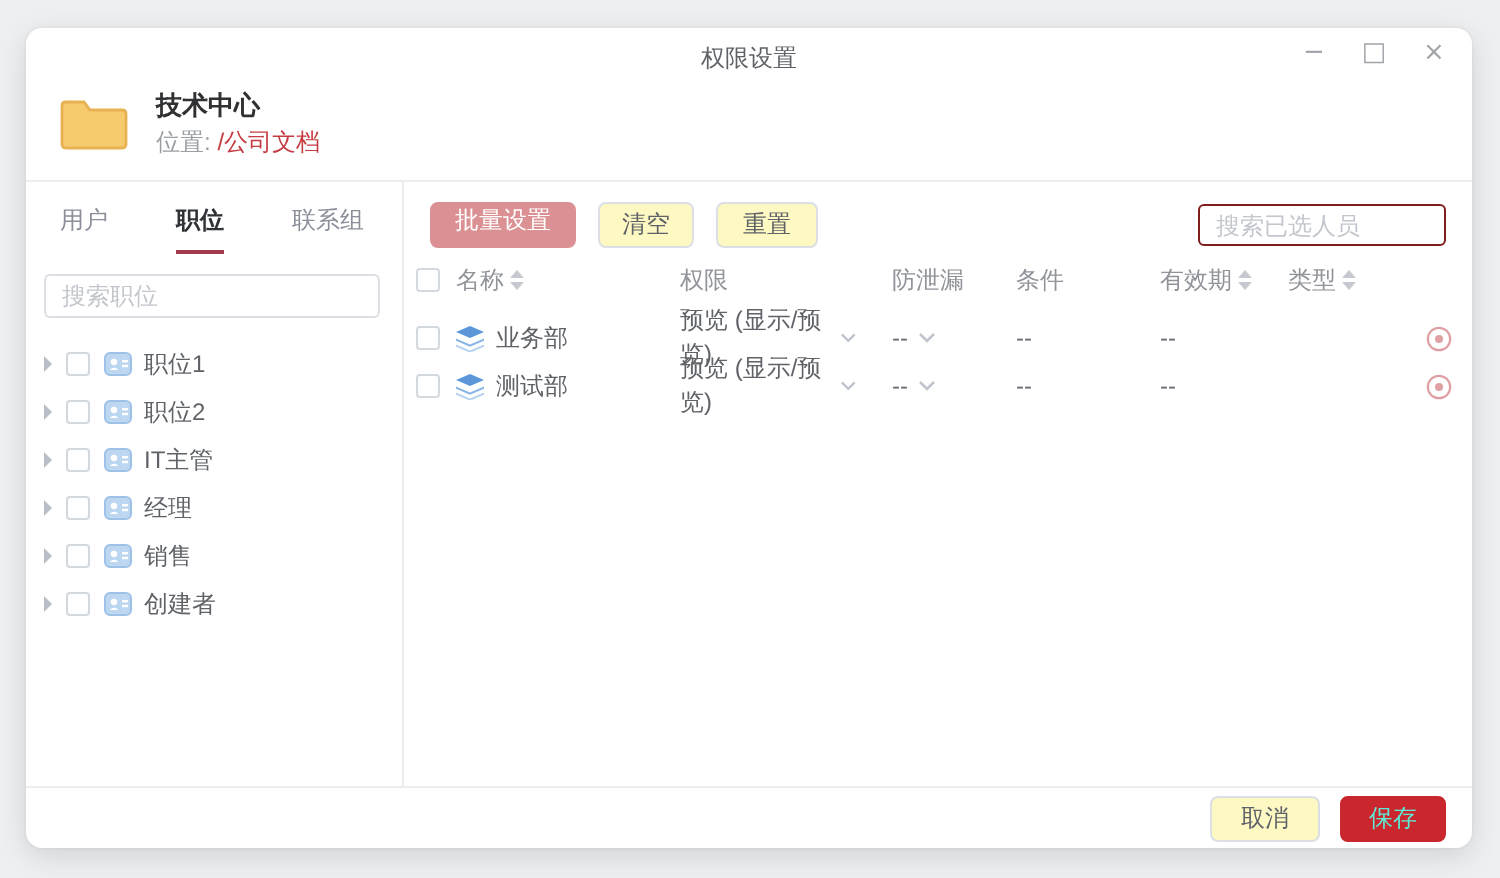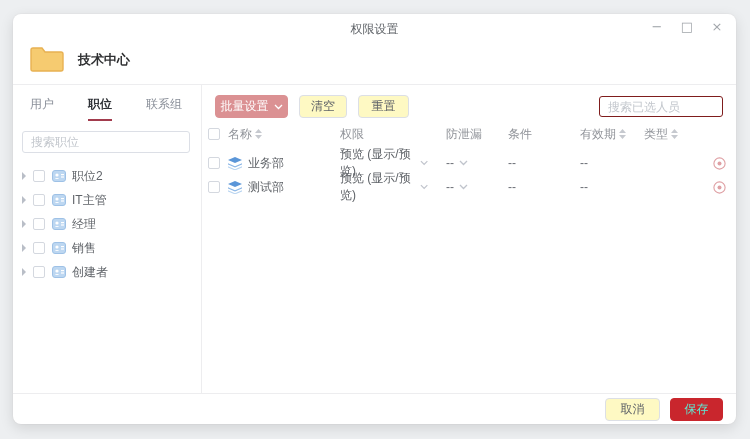--- a/index.html
+++ b/index.html
@@ -54,21 +54,21 @@
   .checkbox { width:12px; height:12px; border:1px solid #d4d8df; border-radius:2px; background:#fff; flex:0 0 12px; }
   .tree-item .checkbox { margin-right:7px; }
   .tree-item .badge { margin-right:6px; }
   .tree-label { font-size:12px; color:#5f6368; }
   
   .right-panel { flex:1 1 auto; min-width:0; padding-top:10px; }
   .toolbar { display:flex; align-items:center; padding:0 13px; }
   .btn { height:23px; font-size:12px; border-radius:4px; cursor:pointer; border:1px solid #dcdfe6; background:#fef9c3; color:#5f6368; font-family:inherit; }
   .btn-batch {
     background:#db9193; border-color:#db9193; color:#fff;
-    width:73px; display:flex; align-items:center; justify-content:center; gap:5px;
+    width:73px; display:flex; align-items:center; justify-content:center; gap:5px;flex-direction:column;
   }
   .btn-plain { width:48px; margin-left:11px; }
   .btn-reset { width:51px; margin-left:11px; }
   .toolbar .search-sel {
     margin-left:auto; width:124px; height:21px; border:1px solid #7f1d1d; border-radius:3px;
     padding:0 8px; font-size:12px; color:#5f6368; outline:none;
     font-family:"Liberation Sans","DejaVu Sans",sans-serif;
   }
   .toolbar .search-sel::placeholder { color:#c3c7cd; }
   
@@ -108,34 +108,50 @@
       <span>×</span>
     </div>
   </div>
 
   <div class="header">
     <svg class="folder-icon" viewBox="0 0 36 30">
       <path d="M2 6 Q2 4 4 4 L13 4 L16 8 L32 8 Q34 8 34 10 L34 25 Q34 27 32 27 L4 27 Q2 27 2 25 Z" fill="#f6cb70" stroke="#e8b152" stroke-width="1.4"></path>
     </svg>
     <div class="header-meta">
       <div class="folder-name">技术中心</div>
+      <div class="folder-loc">
+        <span class="lbl">位置:</span>
+        <a class="path">/公司文档</a>
+      </div>
     </div>
   </div>
 
   <div class="bodyarea">
 
     <div class="left-panel">
       <div class="tabs">
         <span class="tab">用户</span>
         <span class="tab active">职位</span>
         <span class="tab">联系组</span>
       </div>
       <input class="search-input" placeholder="搜索职位" style="">
       <div class="tree">
 
+        <div class="tree-item">
+          <span class="caret"></span>
+          <span class="checkbox"></span>
+          <svg class="badge" width="14" height="12" viewBox="0 0 14 12">
+              <rect x="0.5" y="0.5" width="13" height="11" rx="2.5" fill="#bdd7f1" stroke="#9ec1e6"></rect>
+              <circle cx="5" cy="5" r="1.6" fill="#fff"></circle>
+              <path d="M2.8 9 Q5 6.8 7.2 9" fill="#fff"></path>
+              <rect x="9" y="4" width="3" height="1.2" fill="#fff"></rect>
+              <rect x="9" y="6.4" width="3" height="1.2" fill="#fff"></rect>
+            </svg>
+          <span class="tree-label">职位1</span>
+        </div>
         <div class="tree-item">
           <span class="caret"></span>
           <span class="checkbox"></span>
           <svg class="badge" width="14" height="12" viewBox="0 0 14 12">
               <rect x="0.5" y="0.5" width="13" height="11" rx="2.5" fill="#bdd7f1" stroke="#9ec1e6"></rect>
               <circle cx="5" cy="5" r="1.6" fill="#fff"></circle>
               <path d="M2.8 9 Q5 6.8 7.2 9" fill="#fff"></path>
               <rect x="9" y="4" width="3" height="1.2" fill="#fff"></rect>
               <rect x="9" y="6.4" width="3" height="1.2" fill="#fff"></rect>
             </svg>

